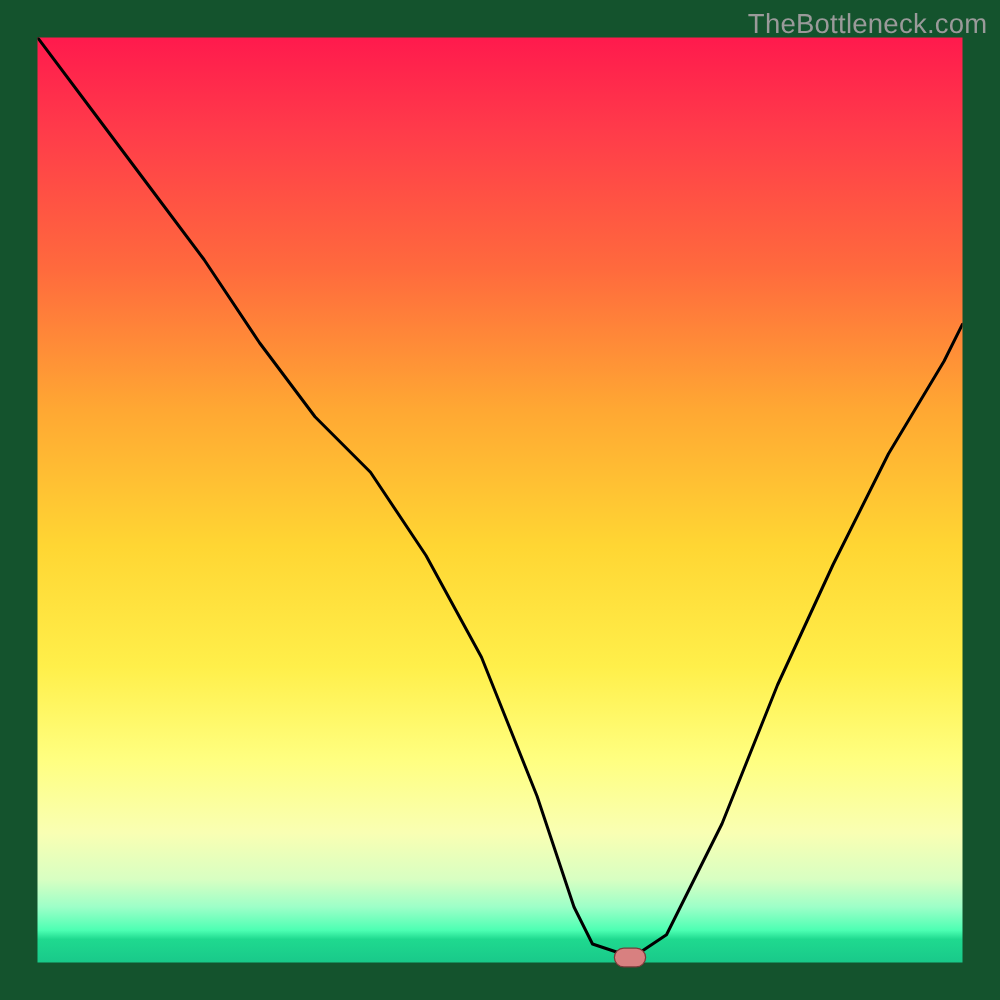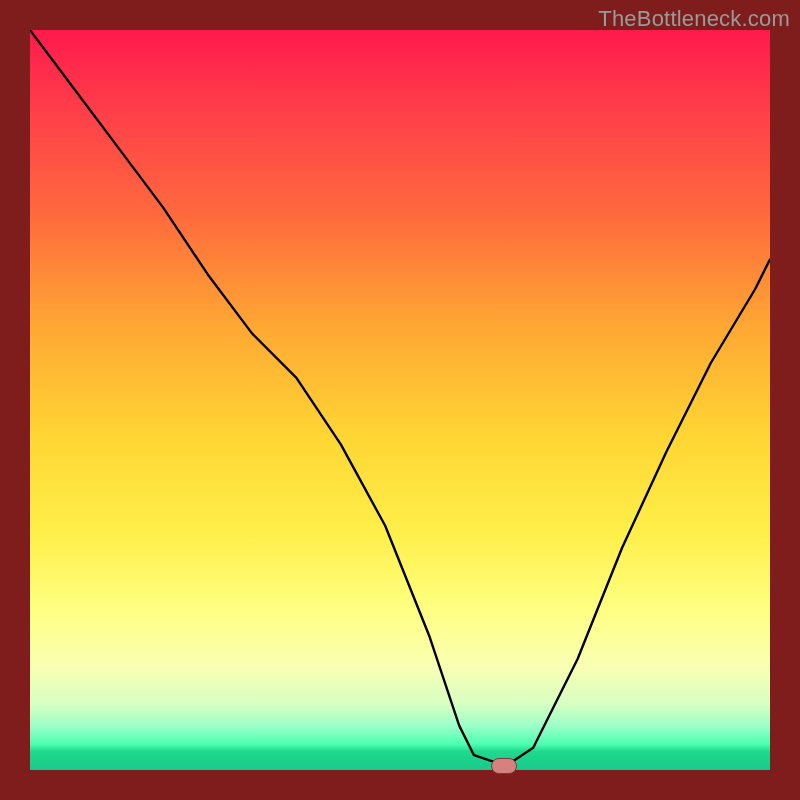--- a/index.html
+++ b/index.html
@@ -8,21 +8,21 @@
     width: 800px;
     height: 800px;
     background: #000;
     font-family: Arial, Helvetica, sans-serif;
     overflow: hidden;
   }
   .frame {
     position: relative;
     width: 800px;
     height: 800px;
-    background: #7f1d1d;
+    background: #14532d;
   }
   .plot {
     position: absolute;
     left: 30px;
     top: 30px;
     width: 740px;
     height: 740px;
     
     background: linear-gradient(
       to bottom,

